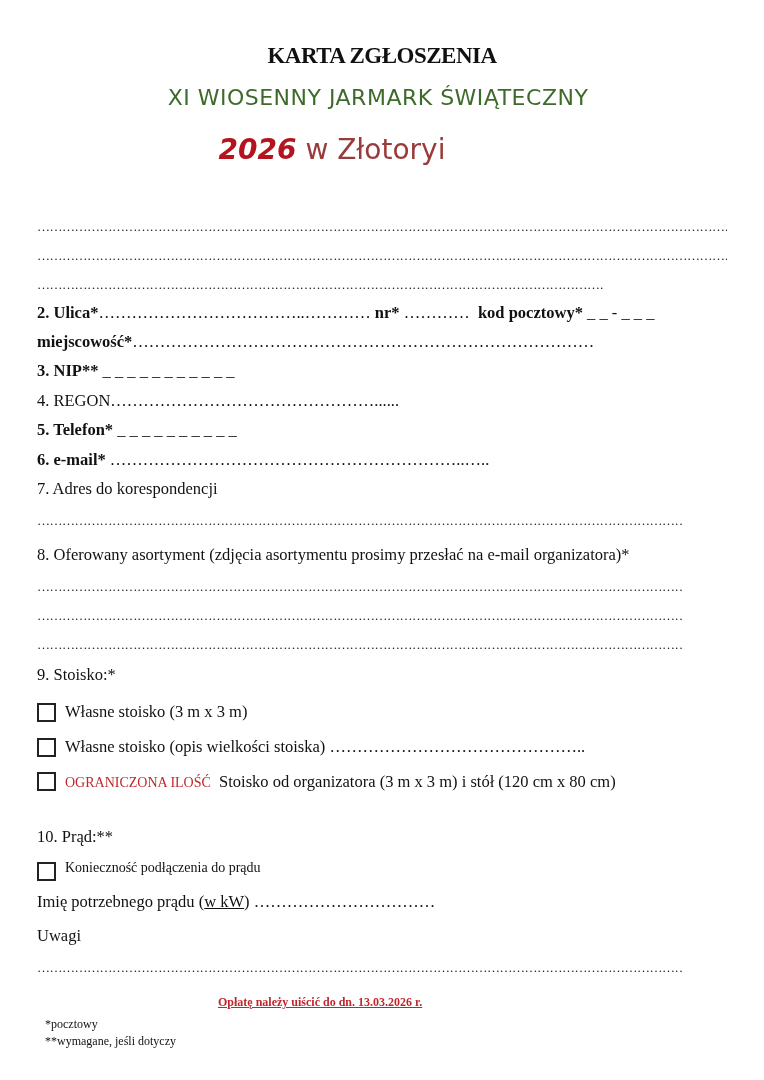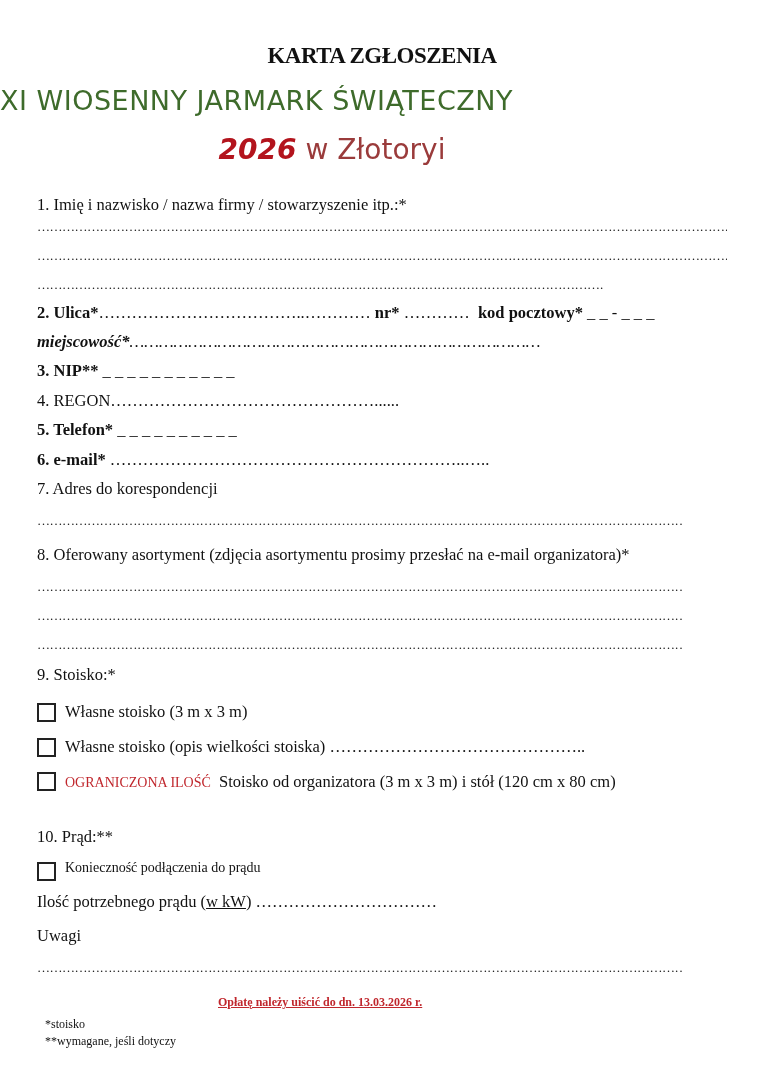--- a/index.html
+++ b/index.html
@@ -2,21 +2,21 @@
 <html><head>
   <meta charset="utf-8">
   <style>
     html, body { margin: 0; padding: 0; background: #ffffff; }
     body { width: 764px; height: 1080px; position: relative; overflow: hidden; color: #111; }
     .page { position: absolute; left: 0; top: 5px; width: 764px; height: 1080px; }
     .abs { position: absolute; white-space: nowrap; }
     .serif { font-family: "Liberation Serif", "DejaVu Serif", serif; }
     .hand { font-family: "DejaVu Sans", sans-serif; }
     .t-main { top: 38px; left: 0; width: 764px; text-align: center; font-size: 23px; font-weight: bold; letter-spacing: -0.5px; }
-    .t-sub { top: 80px; left: 0; width: 756px; text-align: left; font-size: 27px; color: #3e6b2b; letter-spacing: 0.5px; }
+    .t-sub { top: 80px; left: 0; width: 756px; text-align: center; font-size: 22px; color: #3e6b2b; letter-spacing: 0.5px; }
     .t-year { top: 128px; left: 0; width: 664px; text-align: center; font-size: 28px; }
     .t-year .yr { color: #b3141d; font-weight: bold; font-style: italic; }
     .t-year .city { color: #9a3b3b; }
     .lbl { font-family: "Liberation Serif", "DejaVu Serif", serif; font-size: 16.5px; }
     .b { font-weight: bold; }
     .dots { font-family: "Liberation Serif", serif; font-size: 13px; color: #222; letter-spacing: -0.5px; overflow: hidden; }
     .cb { position: absolute; width: 19px; height: 19px; border: 2px solid #222; box-sizing: border-box; background: #fff; cursor: pointer; }
     .red { color: #c0272d; }
     .fee { font-family: "Liberation Serif", serif; font-size: 12px; color: #c0272d; font-weight: bold; text-decoration: underline; }
     .note { font-family: "Liberation Serif", serif; font-size: 12px; color: #111; }
@@ -27,33 +27,32 @@
 
 <div class="page">
 
   <div class="abs serif t-main">KARTA ZGŁOSZENIA</div>
   <div class="abs hand t-sub">XI WIOSENNY JARMARK ŚWIĄTECZNY</div>
   <div class="abs hand t-year">
     <span class="yr">2026</span>
     <span class="city">w Złotoryi</span>
   </div>
 
-  <div class="abs lbl" style="left:37px; top:190px;">1. Imię i nazwisko / nazwa firmy / stowarzyszenie itp.:*</div>
   <div class="abs dots" style="left:37px; top:214px; width:690px;">………………………………………………………………………………………………………………………………………………………………………………………………………………………………………</div>
   <div class="abs dots" style="left:37px; top:243px; width:690px;">………………………………………………………………………………………………………………………………………………………………………………………………………………………………………</div>
   <div class="abs dots" style="left:37px; top:272px; width:568px;">……………………………………………………………………………………………………………………………………………………………………………………</div>
 
   <div class="abs lbl" style="left:37px; top:298px;">
     <span class="b">2. Ulica*</span><span>………………………………..…………</span>
     <span class="b">nr*</span>
     <span>…………</span>&nbsp;
     <span class="b">kod pocztowy*</span>
     <span>_ _ - _ _ _</span>
   </div>
-  <div class="abs lbl" style="left:37px; top:327px;font-style:italic;">
+  <div class="abs lbl" style="left:37px; top:327px;">
     <span class="b">miejscowość*</span><span>…………………………………………………………………………</span>
   </div>
 
   <div class="abs lbl" style="left:37px; top:356px;">
     <span class="b">3. NIP**</span>
     <span>_ _ _  _ _ _ _ _ _ _  _</span>
   </div>
 
   <div class="abs lbl" style="left:37px; top:386px;">
     <span>4. REGON</span><span>…………………………………………......</span>
@@ -93,24 +92,24 @@
     <span class="red" style="font-size:14px;">OGRANICZONA ILOŚĆ</span>&nbsp;
     <span>Stoisko od organizatora (3 m x 3 m) i stół (120 cm x 80 cm)</span>
   </div>
 
   <div class="abs lbl" style="left:37px; top:822px;">10. Prąd:**</div>
 
   <div class="cb" style="left:37px; top:857px;"></div>
   <div class="abs lbl" style="left:65px; top:855px; font-size:14px;">Konieczność podłączenia do prądu</div>
 
   <div class="abs lbl" style="left:37px; top:887px;">
-    <span>Ilość potrzebnego prądu (</span><span class="ul">w kW</span><span>)</span>
+    <span>Imię potrzebnego prądu (</span><span class="ul">w kW</span><span>)</span>
     <span>……………………………</span>
   </div>
 
   <div class="abs lbl" style="left:37px; top:921px;">Uwagi</div>
   <div class="abs dots" style="left:37px; top:955px; width:645px;">……………………………………………………………………………………………………………………………………………………………………………………………</div>
 
   <div class="abs fee" style="left:218px; top:990px;">Opłatę należy uiścić do dn. 13.03.2026 r.</div>
-  <div class="abs note" style="left:45px; top:1012px;">*stoisko</div>
+  <div class="abs note" style="left:45px; top:1012px;">*pocztowy</div>
   <div class="abs note" style="left:45px; top:1029px;">**wymagane, jeśli dotyczy</div>
 
 </div>
 
 </body></html>

